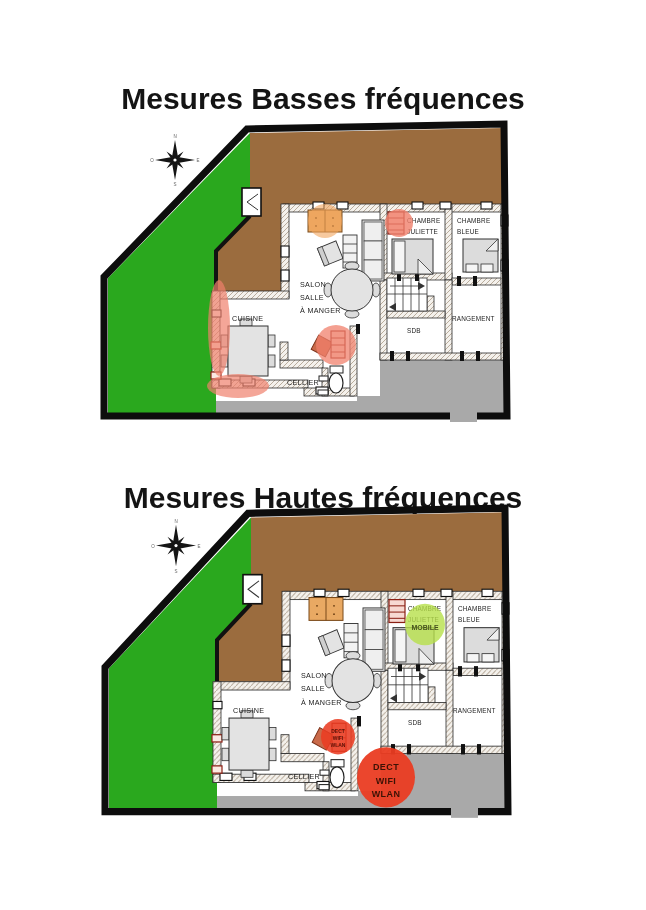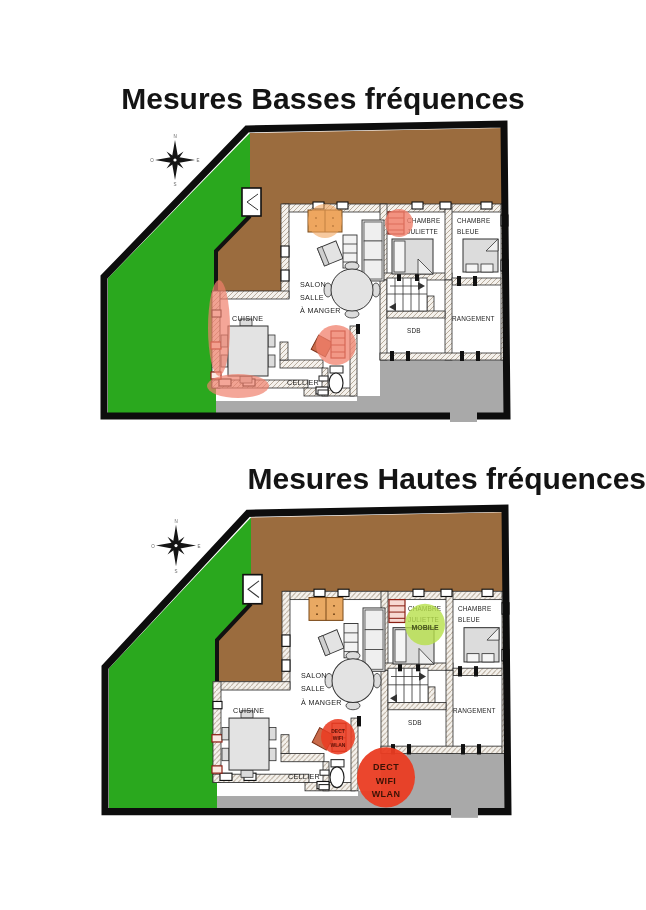--- a/index.html
+++ b/index.html
@@ -1,21 +1,21 @@
 <!DOCTYPE html>
 <html><head>
 <meta charset="utf-8">
 <style>
   html,body{margin:0;padding:0;background:#fff;}
   #stage{position:relative;width:646px;height:910px;background:#fff;overflow:hidden;
          font-family:"Liberation Sans",sans-serif;}
   .plan-title{position:absolute;left:0;width:646px;text-align:center;
               font-size:30px;font-weight:bold;color:#141414;letter-spacing:0px;}
   #title-basses{top:82px;}
-  #title-hautes{top:462px;text-align:right;}
+  #title-hautes{top:481px;}
   svg text{font-family:"Liberation Sans",sans-serif;fill:#222;}
   .room-label{font-size:7.2px;letter-spacing:.3px;}
   .room-label-sm{font-size:6.4px;letter-spacing:.2px;}
   .marker-label-lg{font-size:9px;font-weight:bold;fill:#3c1205;letter-spacing:.4px;}
   .marker-label-sm{font-size:5px;font-weight:bold;fill:#5c1208;}
   .marker-label-mobile{font-size:7px;font-weight:bold;fill:#45501e;}
   .compass-letter{font-size:4.5px;fill:#666;}
 </style>
 </head>
 <body>

